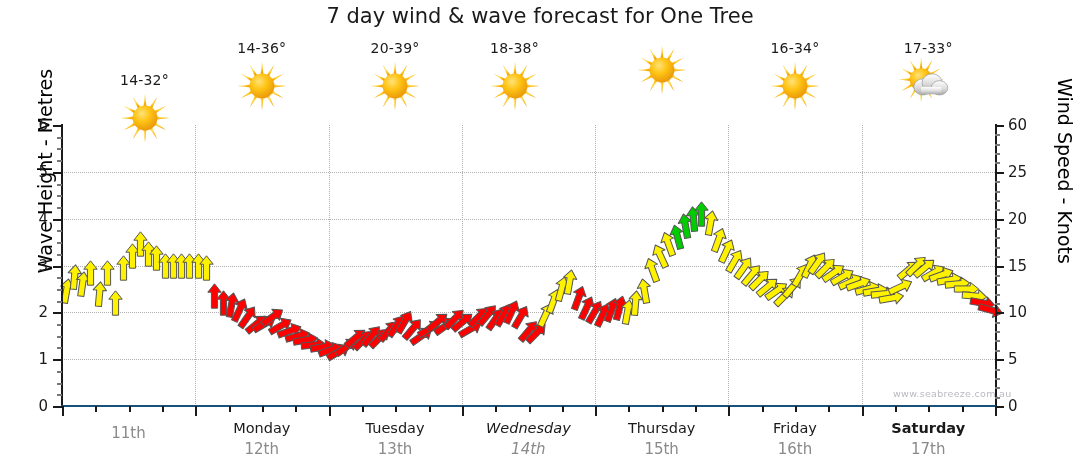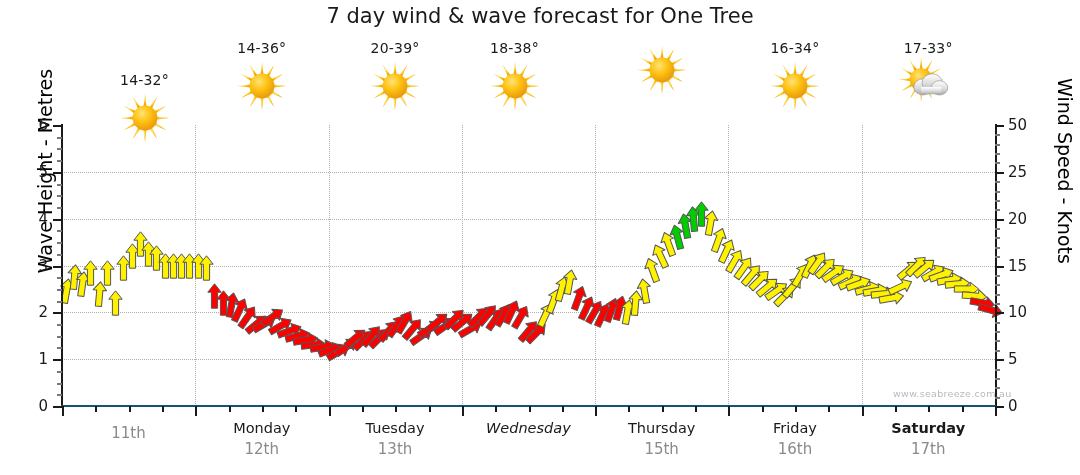--- a/index.html
+++ b/index.html
@@ -885,21 +885,21 @@
       <div class="ylab ylab-r" style="left: 1008px; top: 350.167px;">5</div>
       <div class="tick-l" style="left: 995px; top: 312.333px; width: 9px;"></div>
       <div class="ylab ylab-r" style="left: 1008px; top: 303.333px;">10</div>
       <div class="tick-l" style="left: 995px; top: 265.5px; width: 9px;"></div>
       <div class="ylab ylab-r" style="left: 1008px; top: 256.5px;">15</div>
       <div class="tick-l" style="left: 995px; top: 218.667px; width: 9px;"></div>
       <div class="ylab ylab-r" style="left: 1008px; top: 209.667px;">20</div>
       <div class="tick-l" style="left: 995px; top: 171.833px; width: 9px;"></div>
       <div class="ylab ylab-r" style="left: 1008px; top: 162.833px;">25</div>
       <div class="tick-l" style="left: 995px; top: 125px; width: 9px;"></div>
-      <div class="ylab ylab-r" style="left: 1008px; top: 116px;">50</div>
+      <div class="ylab ylab-r" style="left: 1008px; top: 116px;">60</div>
       <div class="tick-l" style="left: 995px; top: 396.633px; width: 5px; border-top-color: rgb(119, 119, 119);"></div>
       <div class="tick-l" style="left: 995px; top: 387.267px; width: 5px; border-top-color: rgb(119, 119, 119);"></div>
       <div class="tick-l" style="left: 995px; top: 377.9px; width: 5px; border-top-color: rgb(119, 119, 119);"></div>
       <div class="tick-l" style="left: 995px; top: 368.533px; width: 5px; border-top-color: rgb(119, 119, 119);"></div>
       <div class="tick-l" style="left: 995px; top: 349.8px; width: 5px; border-top-color: rgb(119, 119, 119);"></div>
       <div class="tick-l" style="left: 995px; top: 340.433px; width: 5px; border-top-color: rgb(119, 119, 119);"></div>
       <div class="tick-l" style="left: 995px; top: 331.067px; width: 5px; border-top-color: rgb(119, 119, 119);"></div>
       <div class="tick-l" style="left: 995px; top: 321.7px; width: 5px; border-top-color: rgb(119, 119, 119);"></div>
       <div class="tick-l" style="left: 995px; top: 302.967px; width: 5px; border-top-color: rgb(119, 119, 119);"></div>
       <div class="tick-l" style="left: 995px; top: 293.6px; width: 5px; border-top-color: rgb(119, 119, 119);"></div>
@@ -954,20 +954,21 @@
       <div class="daylabel" style="left: 195.286px; top: 420px;">
         <div class="dayname">Monday</div>
         <div class="daydate">12th</div>
       </div>
       <div class="daylabel" style="left: 328.571px; top: 420px;">
         <div class="dayname">Tuesday</div>
         <div class="daydate">13th</div>
       </div>
       <div class="daylabel" style="left: 461.857px; top: 420px; font-style: italic;">
         <div class="dayname">Wednesday</div>
+        <div class="daydate">14th</div>
       </div>
       <div class="daylabel" style="left: 595.143px; top: 420px;">
         <div class="dayname">Thursday</div>
         <div class="daydate">15th</div>
       </div>
       <div class="daylabel" style="left: 728.429px; top: 420px;">
         <div class="dayname">Friday</div>
         <div class="daydate">16th</div>
       </div>
       <div class="daylabel" style="left: 861.714px; top: 420px;">

